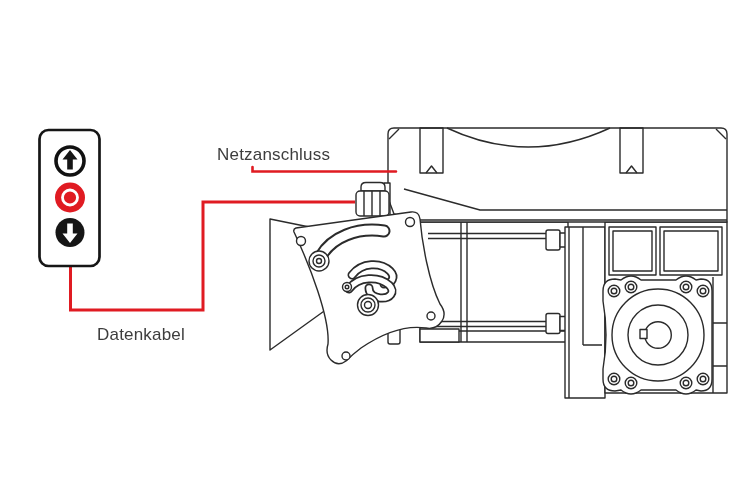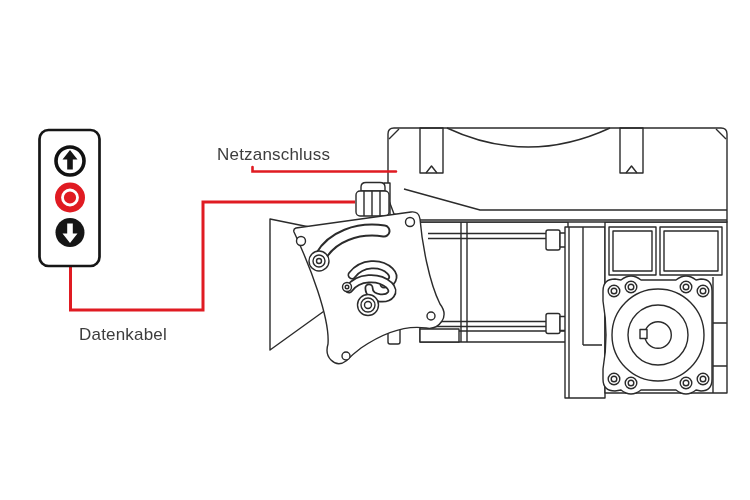--- a/index.html
+++ b/index.html
@@ -159,14 +159,14 @@
       </g>
       <g>
         <circle class="blackfill" cx="70" cy="232.5" r="14.5"></circle>
         <path fill="#fff" d="M 70,243 L 77.5,233.5 L 72.8,233.5 L 72.8,223.5 L 67.2,223.5 L 67.2,233.5 L 62.5,233.5 Z"></path>
       </g>
     </g>
   </svg>
 
   <div class="diagram-label" style="left:204px;top:145px;margin-left:13px;">Netzanschluss</div>
 
-  <div class="diagram-label" style="left:79px;top:325px;">Datenkabel</div>
+  <div class="diagram-label" style="left:97px;top:325px;">Datenkabel</div>
 </div>
 
 </body></html>

